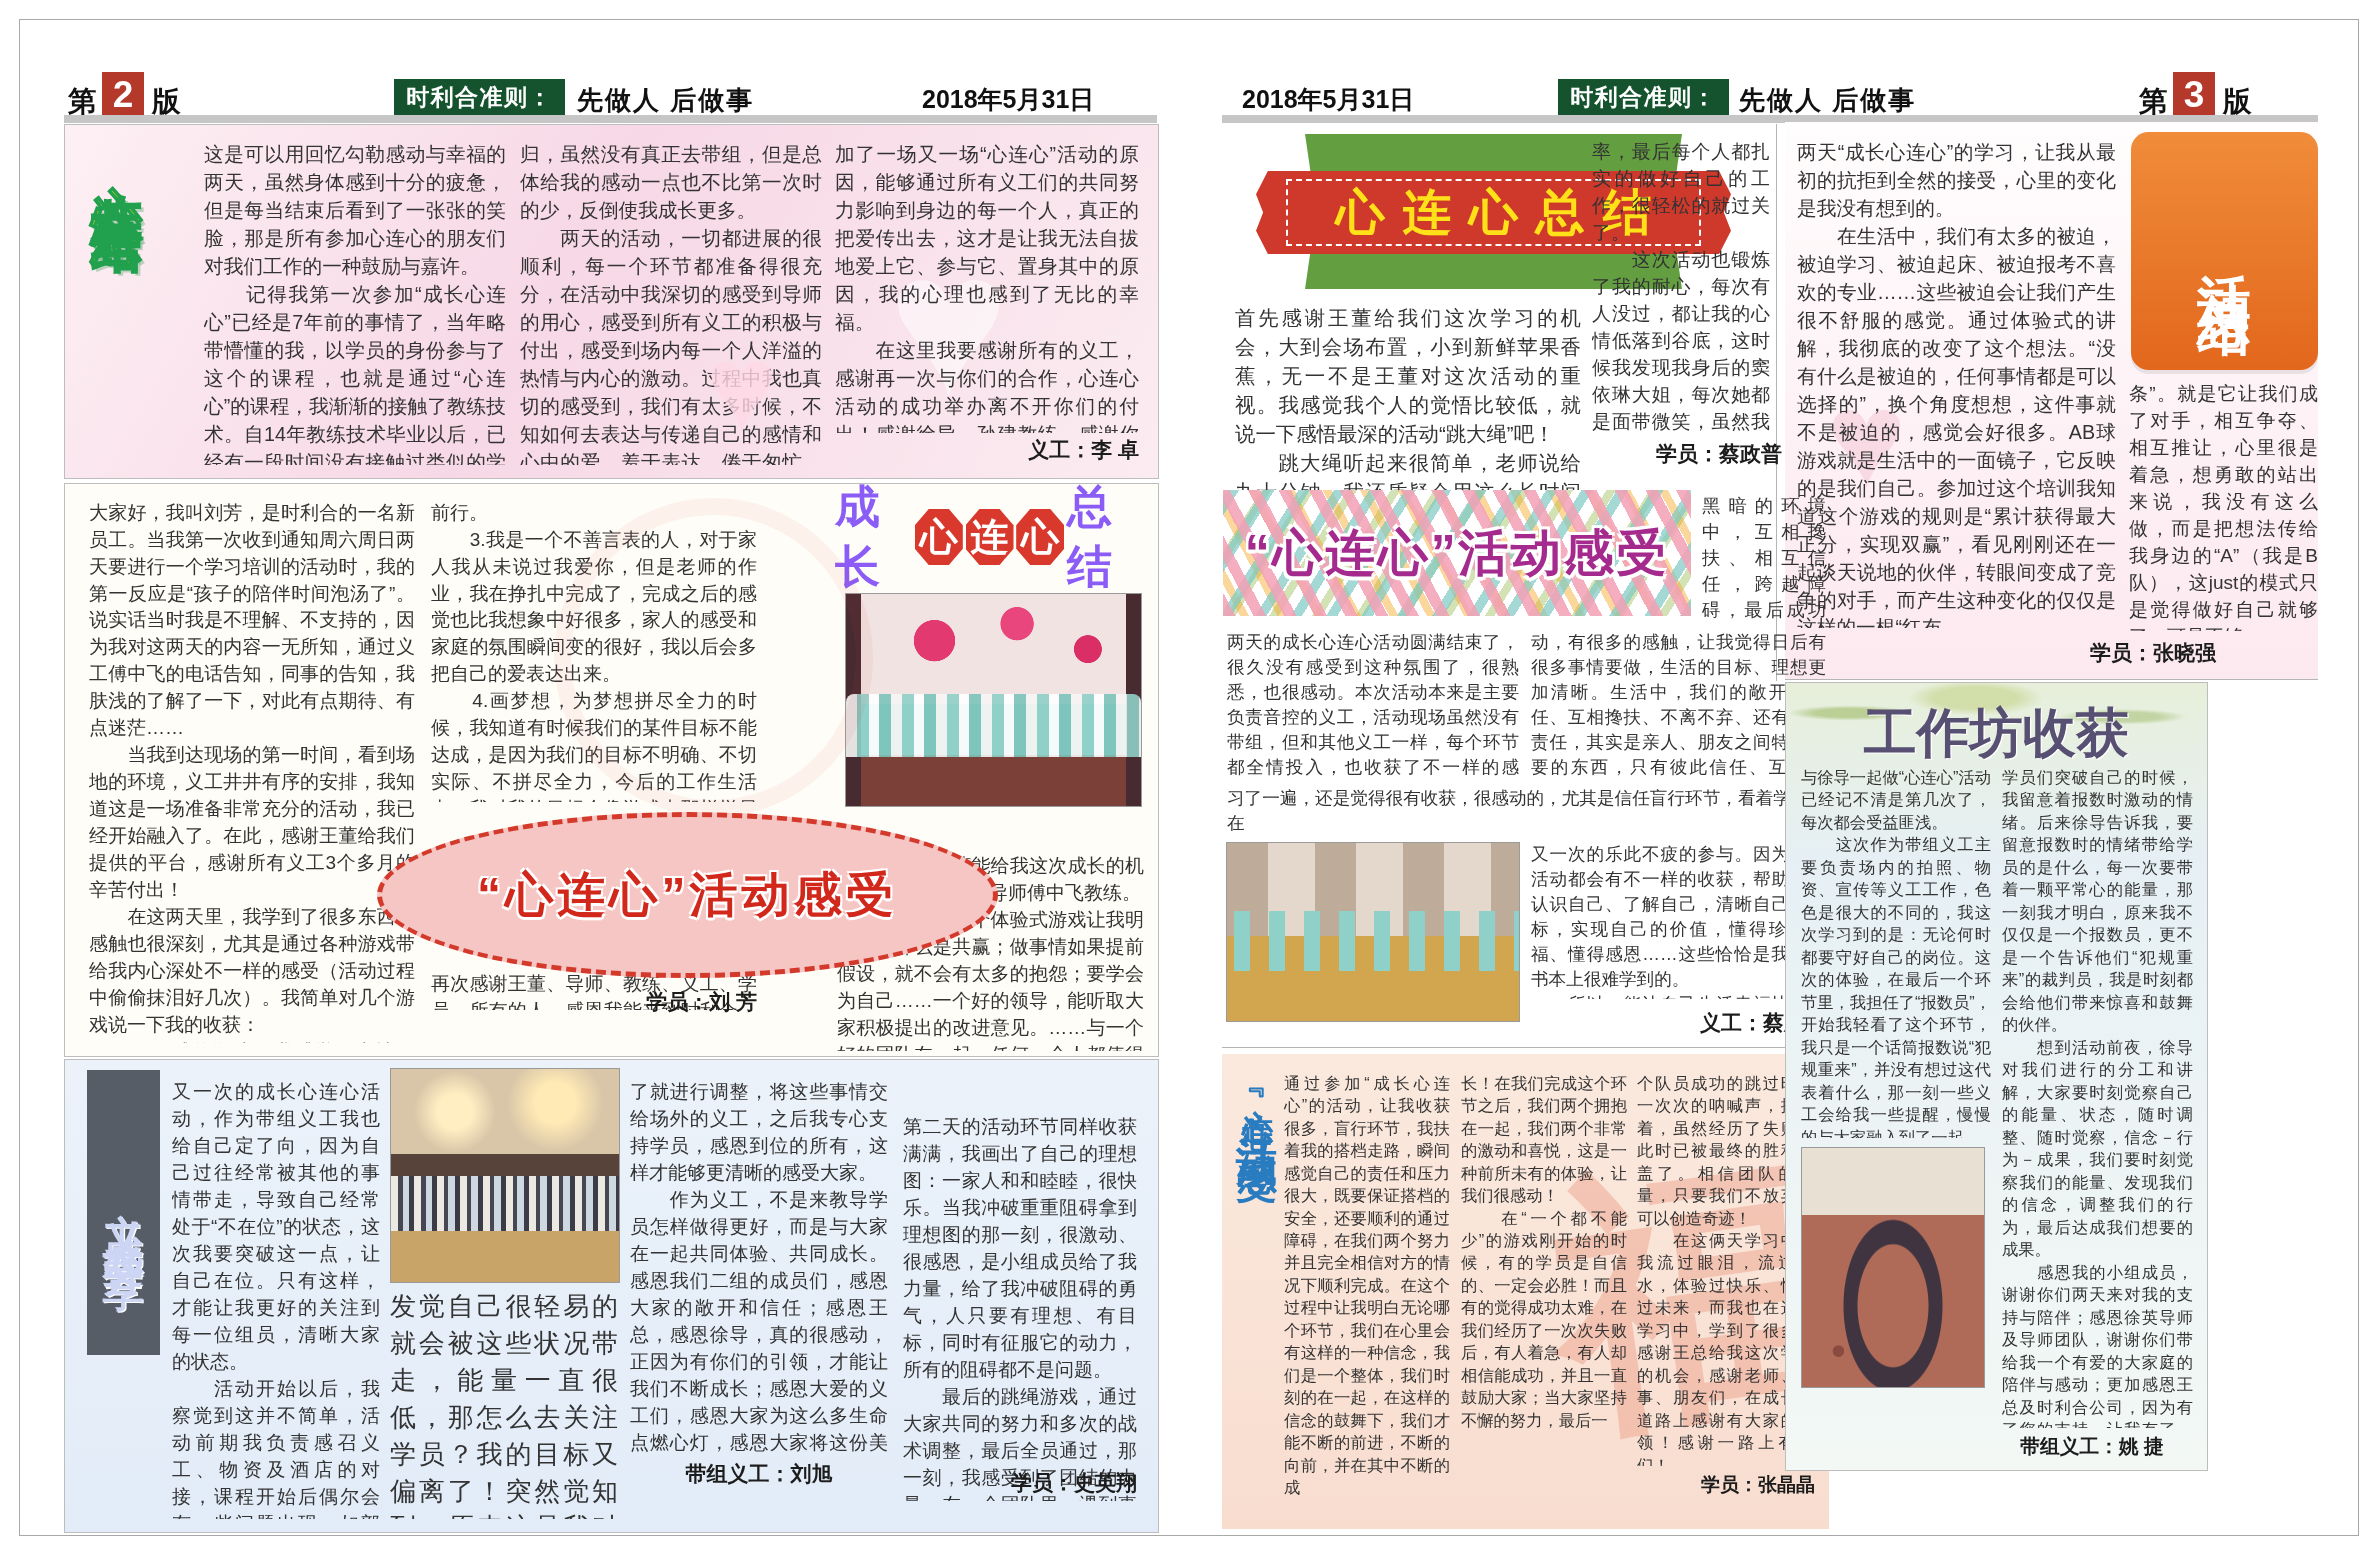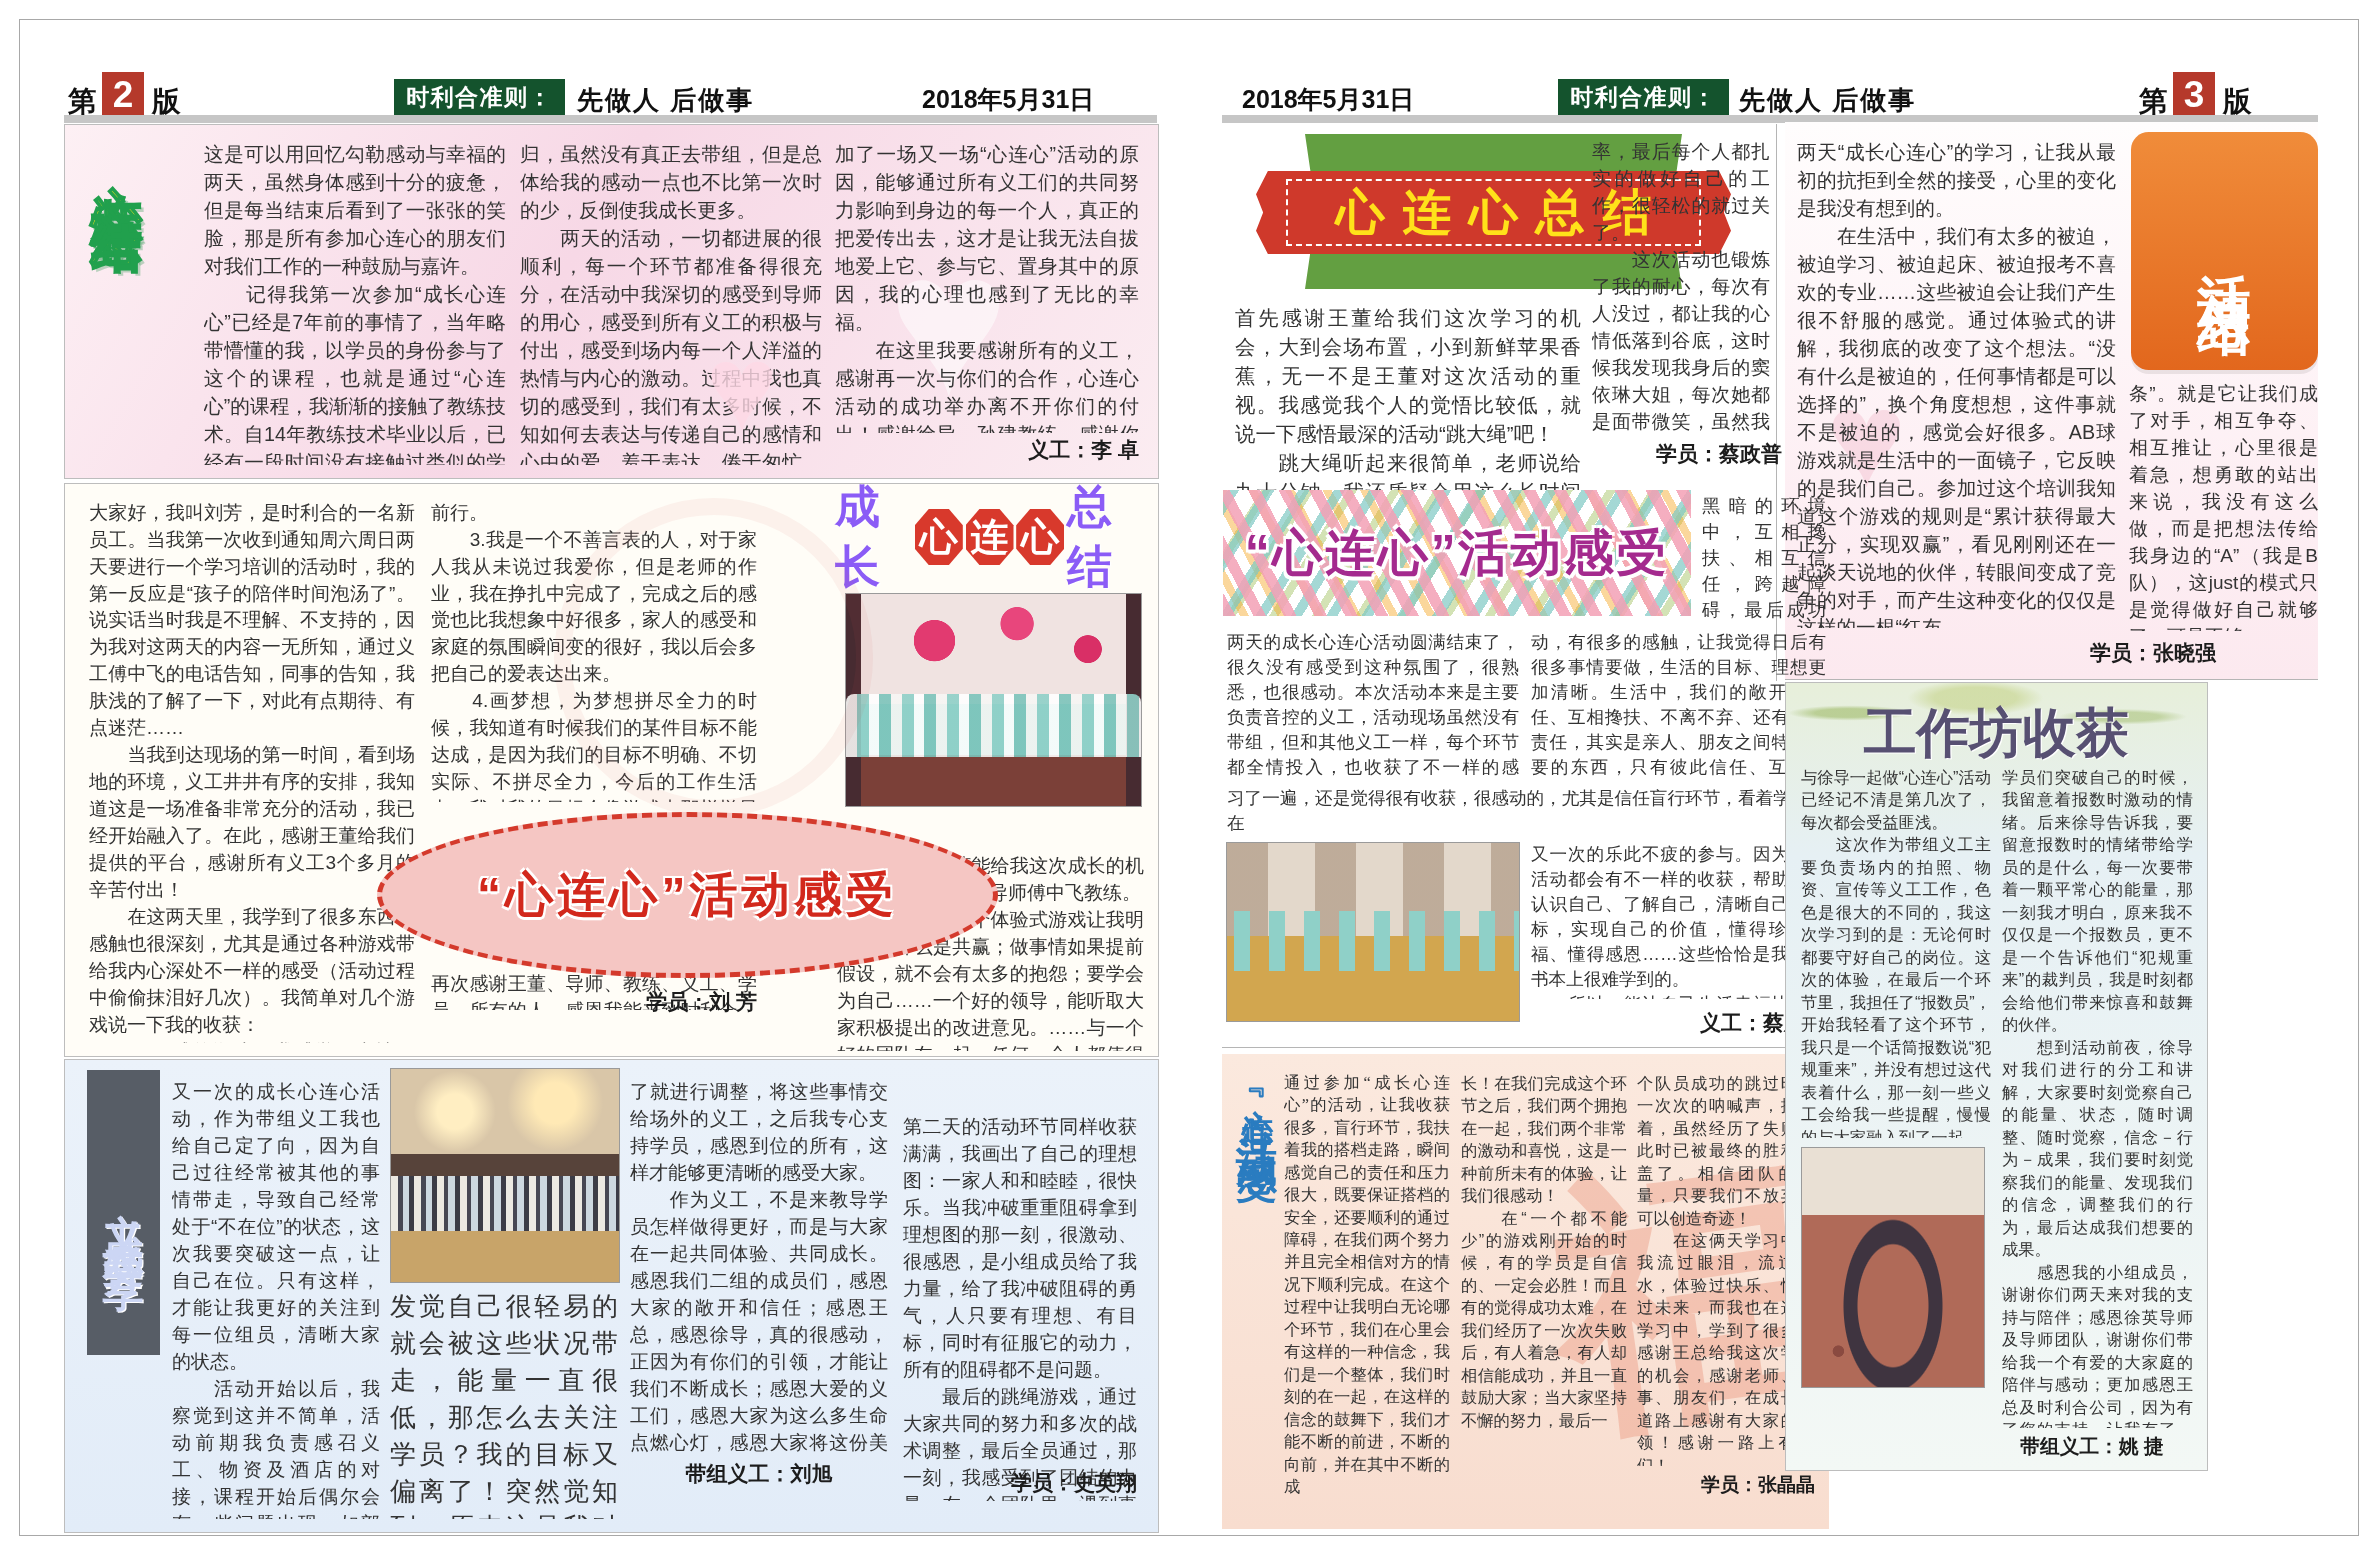--- a/index.html
+++ b/index.html
@@ -228,21 +228,21 @@
   <div class="s col" style="left:1531px;top:842px;width:295px;height:157px;font-size:17.6px;">又一次的乐此不疲的参与。因为每场活动都会有不一样的收获，帮助他们认识自己、了解自己，清晰自己的目标，实现自己的价值，懂得珍惜幸福、懂得感恩……这些恰恰是我们在书本上很难学到的。
 　　所以，能让自己生活幸福快乐是一种能力，而温暖他人则是一种能量，照亮、点燃身边的人，温暖大家的心。今后的生活，尽己所能温暖身边人。</div>
   <div class="s byline r" style="left:1531px;top:1009px;width:295px;">义工：蔡欣橦</div>
   <div class="s hline" style="left:1222px;top:1047px;width:607px;"></div>
 
   <div class="s sectF" style="left:1222px;top:1054px;width:607px;height:475px;">
     <div class="s wmF" style="left:333px;top:61px;">福</div>
     <div class="vtitleF" style="position:absolute;left:8.1px;top:24.4px;height:434px;">
       <span class="a">『心连心』</span><span class="b">活动感受</span>
     </div>
-    <div class="col" style="left:62px;top:17.6px;width:166px;height:443px;font-size:16.3px;line-height:1.38;font-family:Liberation Serif, serif;">通过参加“成长心连心”的活动，让我收获很多，盲行环节，我扶着我的搭档走路，瞬间感觉自己的责任和压力很大，既要保证搭档的安全，还要顺利的通过障碍，在我们两个努力并且完全相信对方的情况下顺利完成。在这个过程中让我明白无论哪个环节，我们在心里会有这样的一种信念，我们是一个整体，我们时刻的在一起，在这样的信念的鼓舞下，我们才能不断的前进，不断的向前，并在其中不断的成</div>
+    <div class="col" style="left:62px;top:17.6px;width:166px;height:443px;font-size:16.3px;line-height:1.38;">通过参加“成长心连心”的活动，让我收获很多，盲行环节，我扶着我的搭档走路，瞬间感觉自己的责任和压力很大，既要保证搭档的安全，还要顺利的通过障碍，在我们两个努力并且完全相信对方的情况下顺利完成。在这个过程中让我明白无论哪个环节，我们在心里会有这样的一种信念，我们是一个整体，我们时刻的在一起，在这样的信念的鼓舞下，我们才能不断的前进，不断的向前，并在其中不断的成</div>
     <div class="col" style="left:239px;top:17.6px;width:166px;height:443px;font-size:16.3px;line-height:1.38;">长！在我们完成这个环节之后，我们两个拥抱在一起，我们两个非常的激动和喜悦，这是一种前所未有的体验，让我们很感动！
 　　在“一个都不能少”的游戏刚开始的时候，有的学员是自信的、一定会必胜！而且有的觉得成功太难，在我们经历了一次次失败后，有人着急，有人却相信能成功，并且一直鼓励大家；当大家坚持不懈的努力，最后一</div>
     <div class="col" style="left:415px;top:17.6px;width:178px;height:394px;font-size:16.3px;line-height:1.38;">个队员成功的跳过时，一次次的呐喊声，拥抱着，虽然经历了失败，此时已被最终的胜利掩盖了。相信团队的力量，只要我们不放弃就可以创造奇迹！
 　　在这俩天学习中，我流过眼泪，流过汗水，体验过快乐、憧憬过未来，而我也在这次学习中，学到了很多。感谢王总给我这次学习的机会，感谢老师、同事、朋友们，在成长的道路上感谢有大家的引领！感谢一路上有你们！</div>
     <div class="byline r" style="left:415px;top:418px;width:178px;font-size:19px;">学员：张晶晶</div>
   </div>
 
   <div class="s sect sectH" style="left:1785px;top:682px;width:421px;height:787px;">
     <div style="position:absolute;left:12.2px;top:15px;width:396px;display:flex;align-items:baseline;justify-content:center;gap:4.1px;">
       <span class="hlDark">工作坊收获</span>

